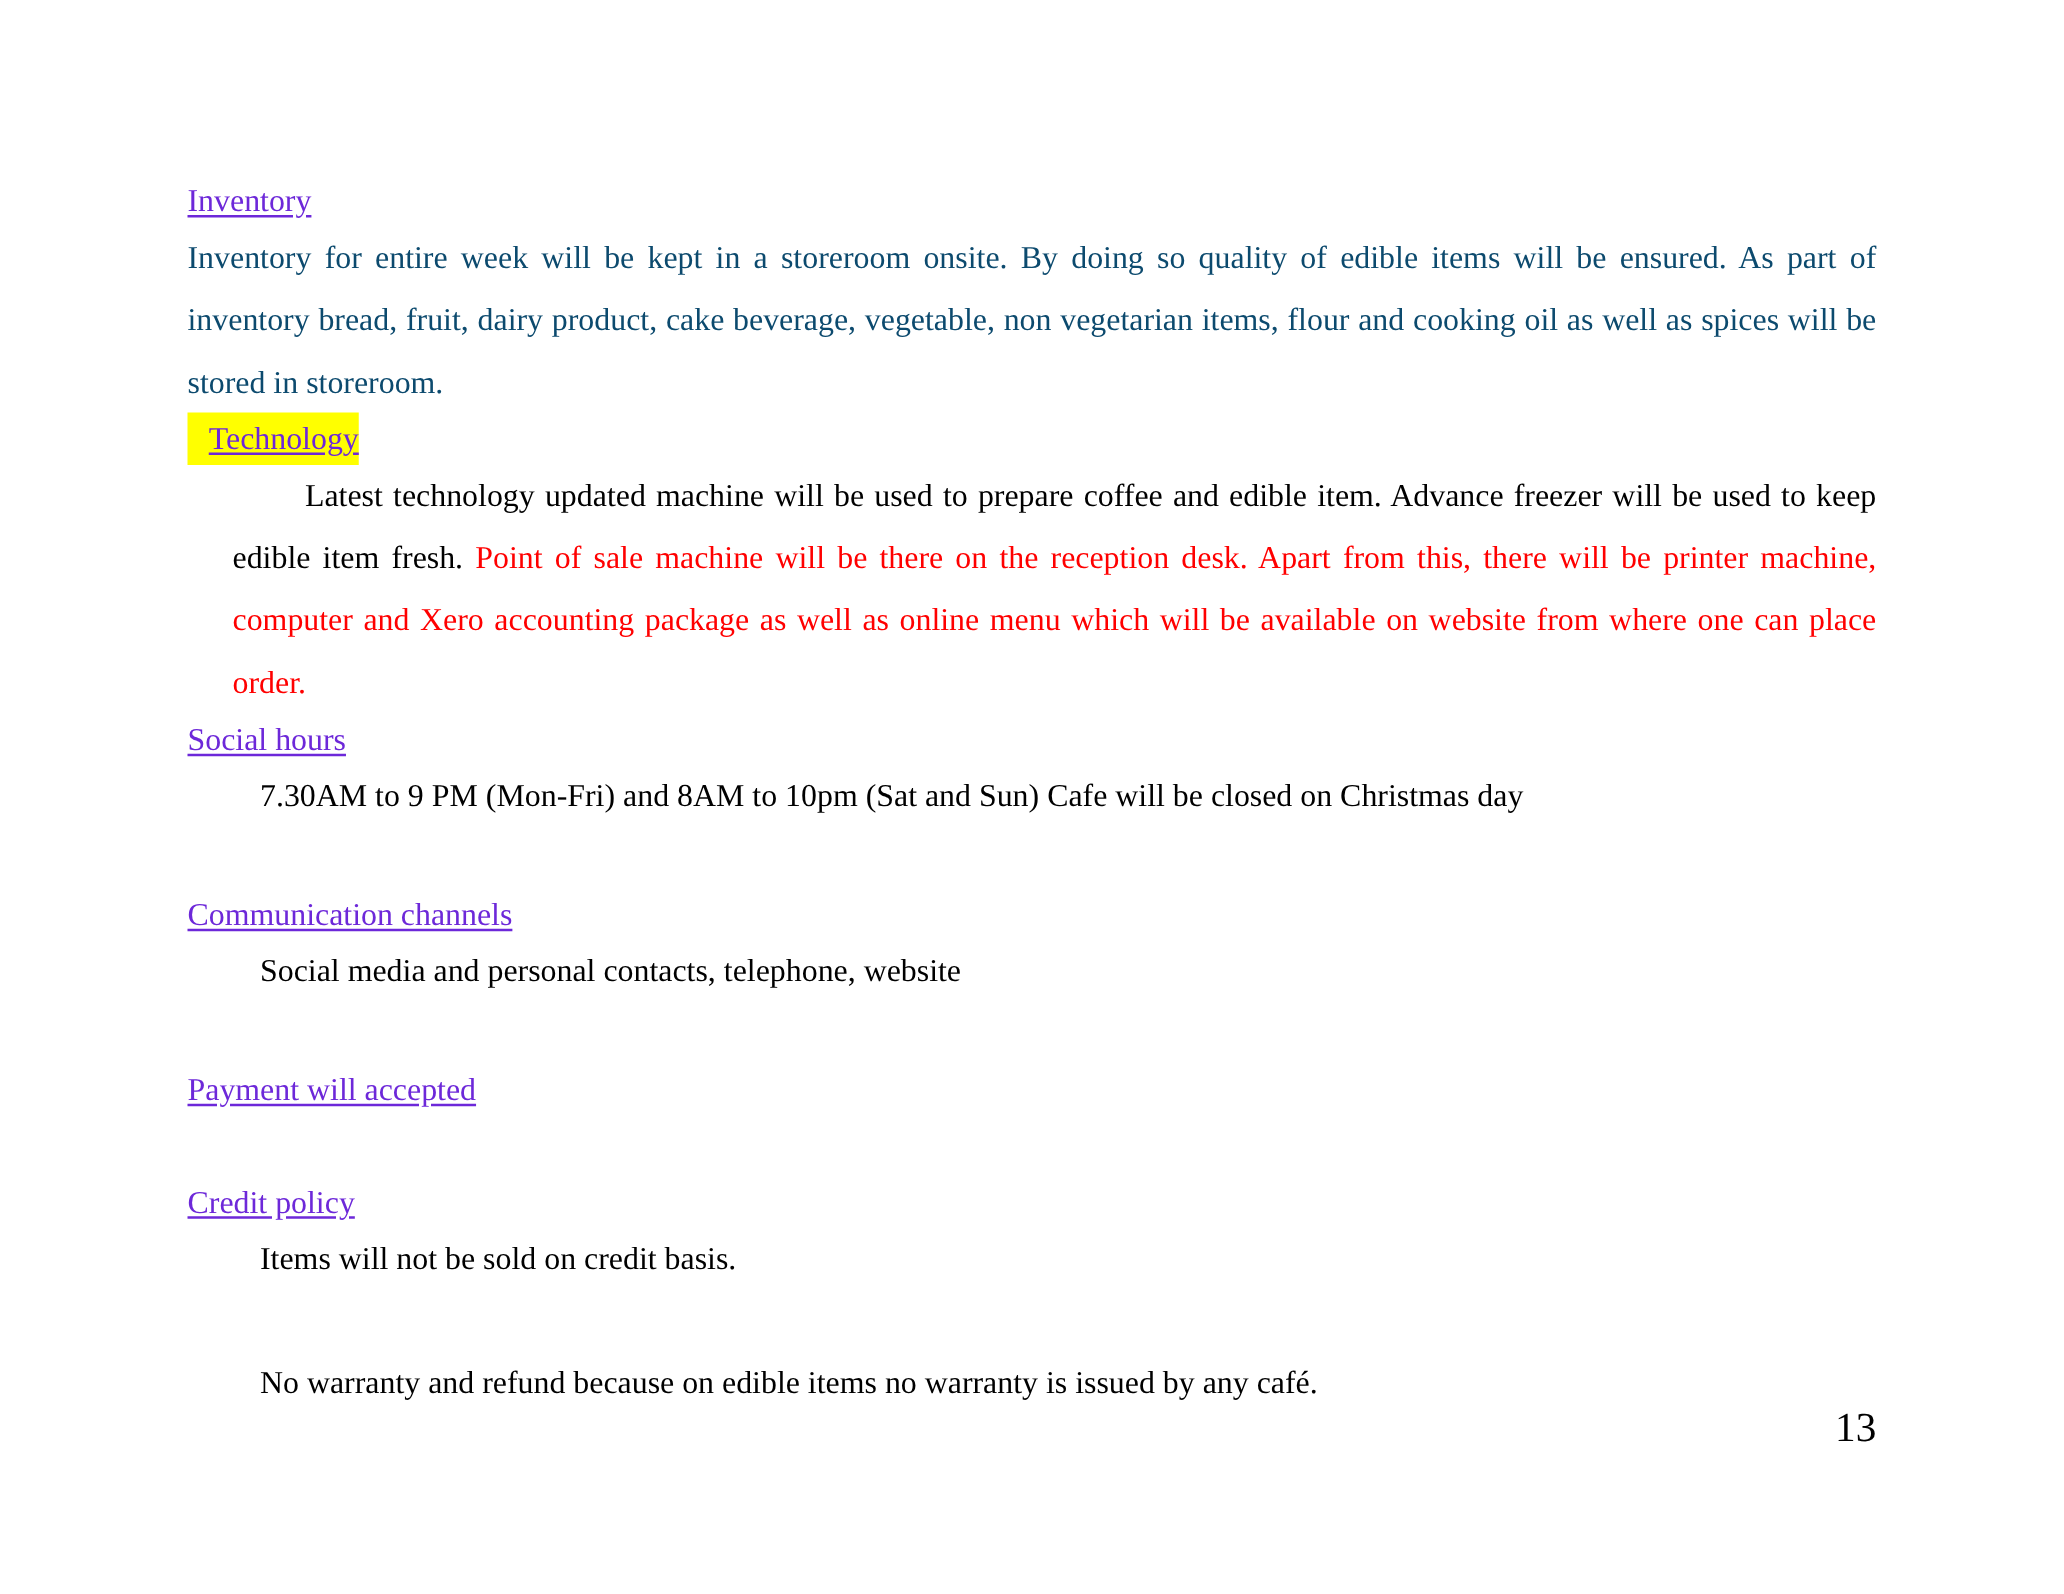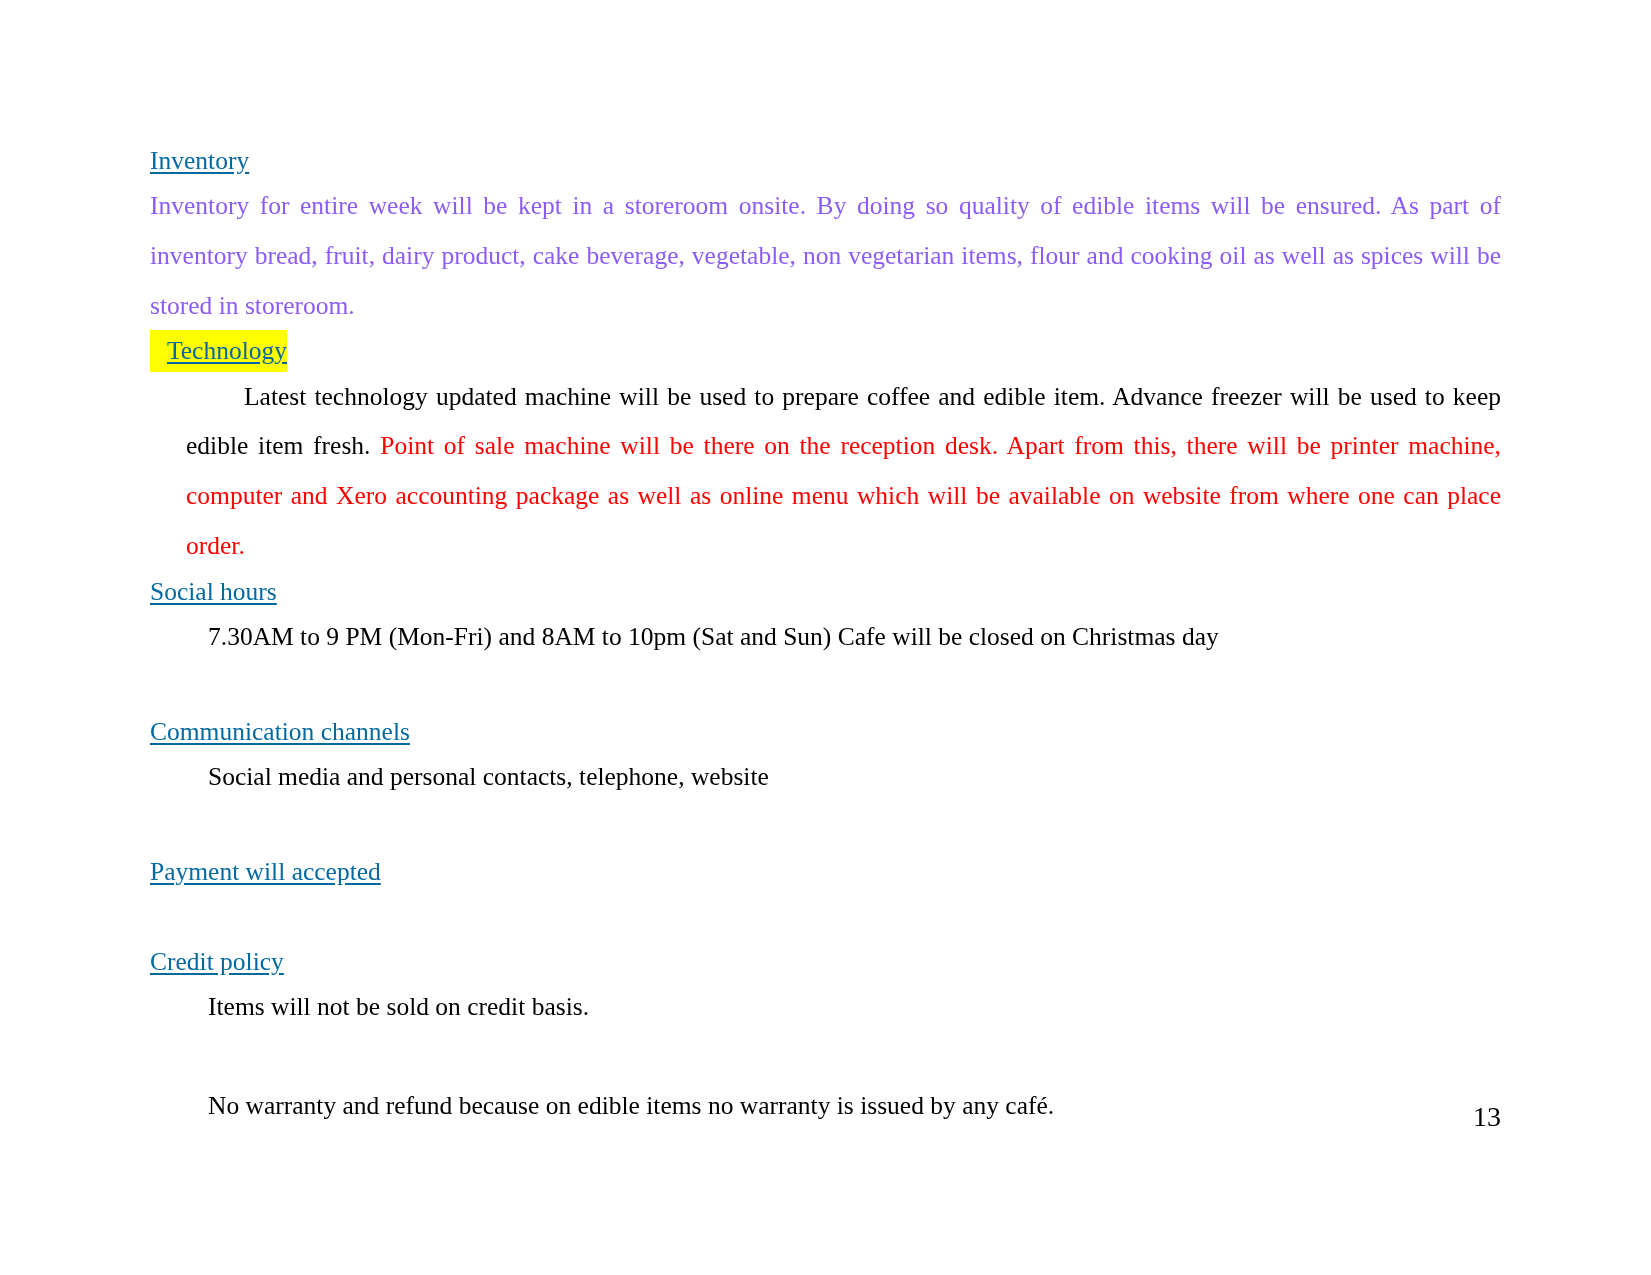--- a/index.html
+++ b/index.html
@@ -25,57 +25,57 @@
     font-size: 25.5px;
     line-height: 1.62;
   }
   .heading {
     font-size: 25.5px;
     font-weight: normal;
     text-decoration: underline;
     text-underline-offset: 3px;
     display: inline-block;
     margin: 0;
-    color: #0369a1;
+    color: #6d28d9;
   }
   .heading-line {
     margin: 0;
     line-height: 1.62;
   }
   .heading-highlight {
     background-color: #ffff00;
     padding-left: 17px;
   }
   .para {
     margin: 0;
     text-align: justify;
     text-justify: inter-word;
     line-height: 1.95;
   }
   .para-red {
-    color: #8b5cf6;
+    color: #0c4a6e;
   }
   .para-indent {
     text-indent: 58px;
     margin-left: 36px;
   }
   .para-plain {
     margin: 0;
     line-height: 1.95;
     text-indent: 58px;
     text-align: left;
   }
   .gap-blank {
     height: 49px;
   }
   .page-number {
     position: absolute;
     right: 150px;
-    bottom: 142px;
-    font-size: 28px;
+    bottom: 113px;
+    font-size: 33px;
     color: #000000;
     font-family: "Liberation Serif", "DejaVu Serif", serif;
   }
   .red-inline { color: #ff0000; }
 </style>
 </head>
 <body>
 
 <div class="page">
   <div class="doc-body">

